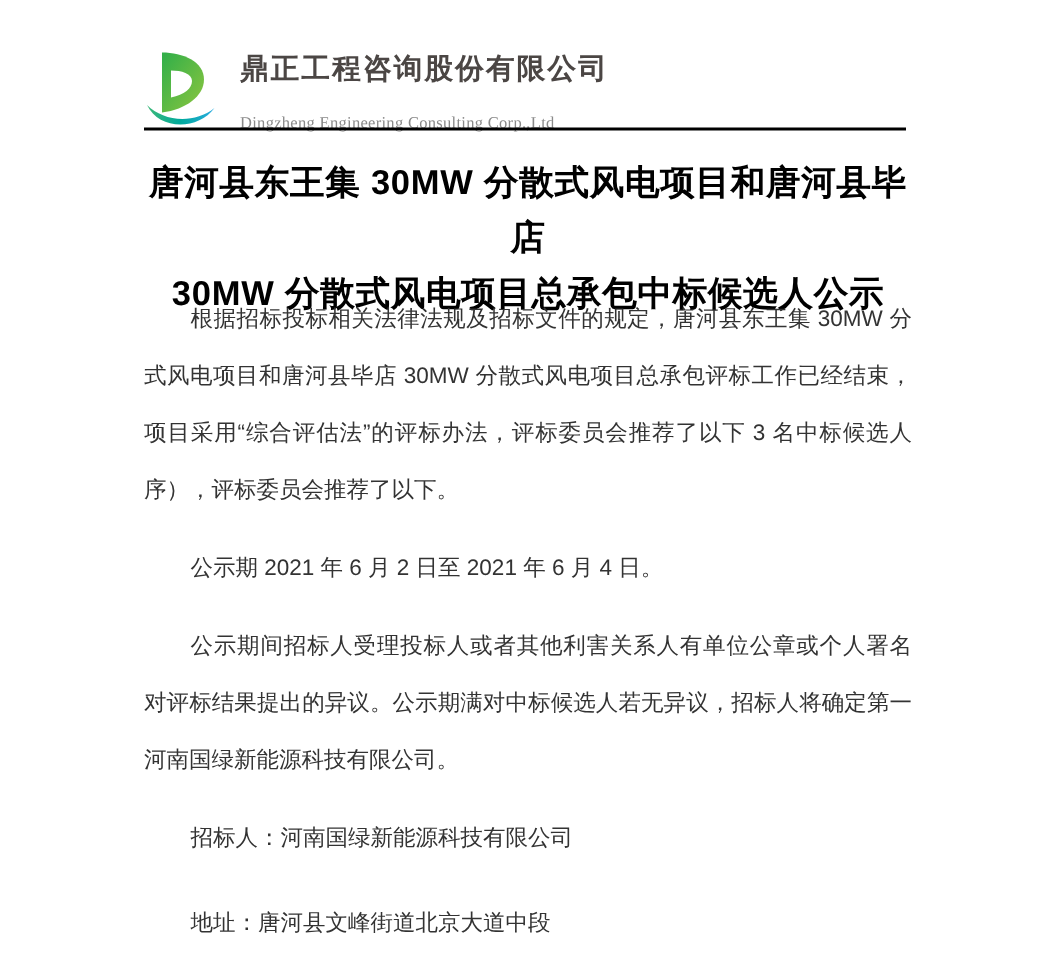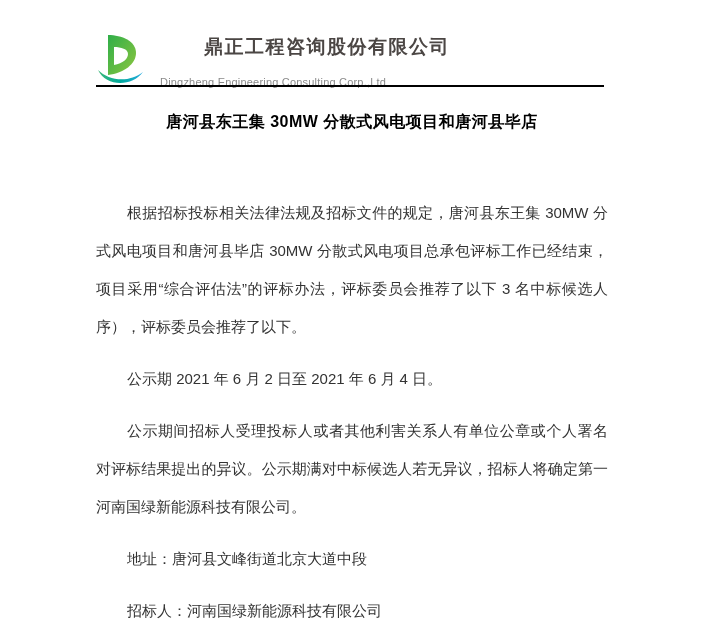--- a/index.html
+++ b/index.html
@@ -13,35 +13,35 @@
 
   
   .header {
     position: absolute; left: 96px; top: 34px; width: 512px;
     display: flex; align-items: center;
   }
   .logo { width: 50px; height: 54px; margin-right: 14px; flex: 0 0 auto; }
   .company-names { padding-top: 2px; }
   .company-zh {
     font-size: 19px; font-weight: bold; color: #4b4644;
-    letter-spacing: 1.5px; line-height: 22px; margin-left: 44px;
+    letter-spacing: 1.5px; line-height: 22px;
   }
   .company-en {
-    font-size: 11px; color: #8a8a8a; letter-spacing: 0.2px; margin-top: 18px;
+    font-size: 11px; color: #8a8a8a; letter-spacing: 0.2px; margin-top: 18px; font-family: Liberation Serif, serif;
   }
   .header-rule {
     position: absolute; left: 96px; top: 85px; width: 508px; height: 2px;
     background: #000;
   }
 
   
   .doc-title {
     position: absolute; left: 96px; top: 103px; width: 512px;
     text-align: center; font-weight: bold; color: #000;
-    font-size: 16px; line-height: 37px; letter-spacing: 0.5px;
+    font-size: 23px; line-height: 37px; letter-spacing: 0.5px;
   }
 
   
   .content {
     position: absolute; left: 96px; top: 194px; width: 512px;
     color: #333333; font-size: 15px;
   }
   .para { margin: 0 0 14px 0; }
   .para.gap-lg { margin-bottom: 19px; }
   .line { line-height: 38px; height: 38px; overflow: hidden; }
@@ -77,20 +77,21 @@
     </span>
     <div class="company-names">
       <div class="company-zh">鼎正工程咨询股份有限公司</div>
       <div class="company-en">Dingzheng Engineering Consulting Corp.,Ltd</div>
     </div>
   </div>
   <div class="header-rule"></div>
 
   <div class="doc-title">
     <div>唐河县东王集 30MW 分散式风电项目和唐河县毕店</div>
+    <div>30MW 分散式风电项目总承包中标候选人公示</div>
   </div>
 
   <div class="content">
 
     <div class="para">
       <div class="line indent stretch">根据招标投标相关法律法规及招标文件的规定，唐河县东王集 30MW 分散</div>
       <div class="line stretch">式风电项目和唐河县毕店 30MW 分散式风电项目总承包评标工作已经结束，本</div>
       <div class="line stretch">项目采用“综合评估法”的评标办法，评标委员会推荐了以下 3 名中标候选人（排</div>
       <div class="line">序），评标委员会推荐了以下。</div>
     </div>
@@ -98,22 +99,22 @@
     <div class="para">
       <div class="line indent">公示期 2021 年 6 月 2 日至 2021 年 6 月 4 日。</div>
     </div>
 
     <div class="para">
       <div class="line indent stretch">公示期间招标人受理投标人或者其他利害关系人有单位公章或个人署名的、</div>
       <div class="line stretch">对评标结果提出的异议。公示期满对中标候选人若无异议，招标人将确定第一中</div>
       <div class="line">河南国绿新能源科技有限公司。</div>
     </div>
 
+    <div class="para gap-lg">
+      <div class="line indent">招标人：河南国绿新能源科技有限公司</div>
+    </div>
+
     <div class="para">
       <div class="line indent">地址：唐河县文峰街道北京大道中段</div>
-    </div>
-
-    <div class="para gap-lg">
-      <div class="line indent">招标人：河南国绿新能源科技有限公司</div>
     </div>
 
   </div>
 </div>
 
 </body></html>

